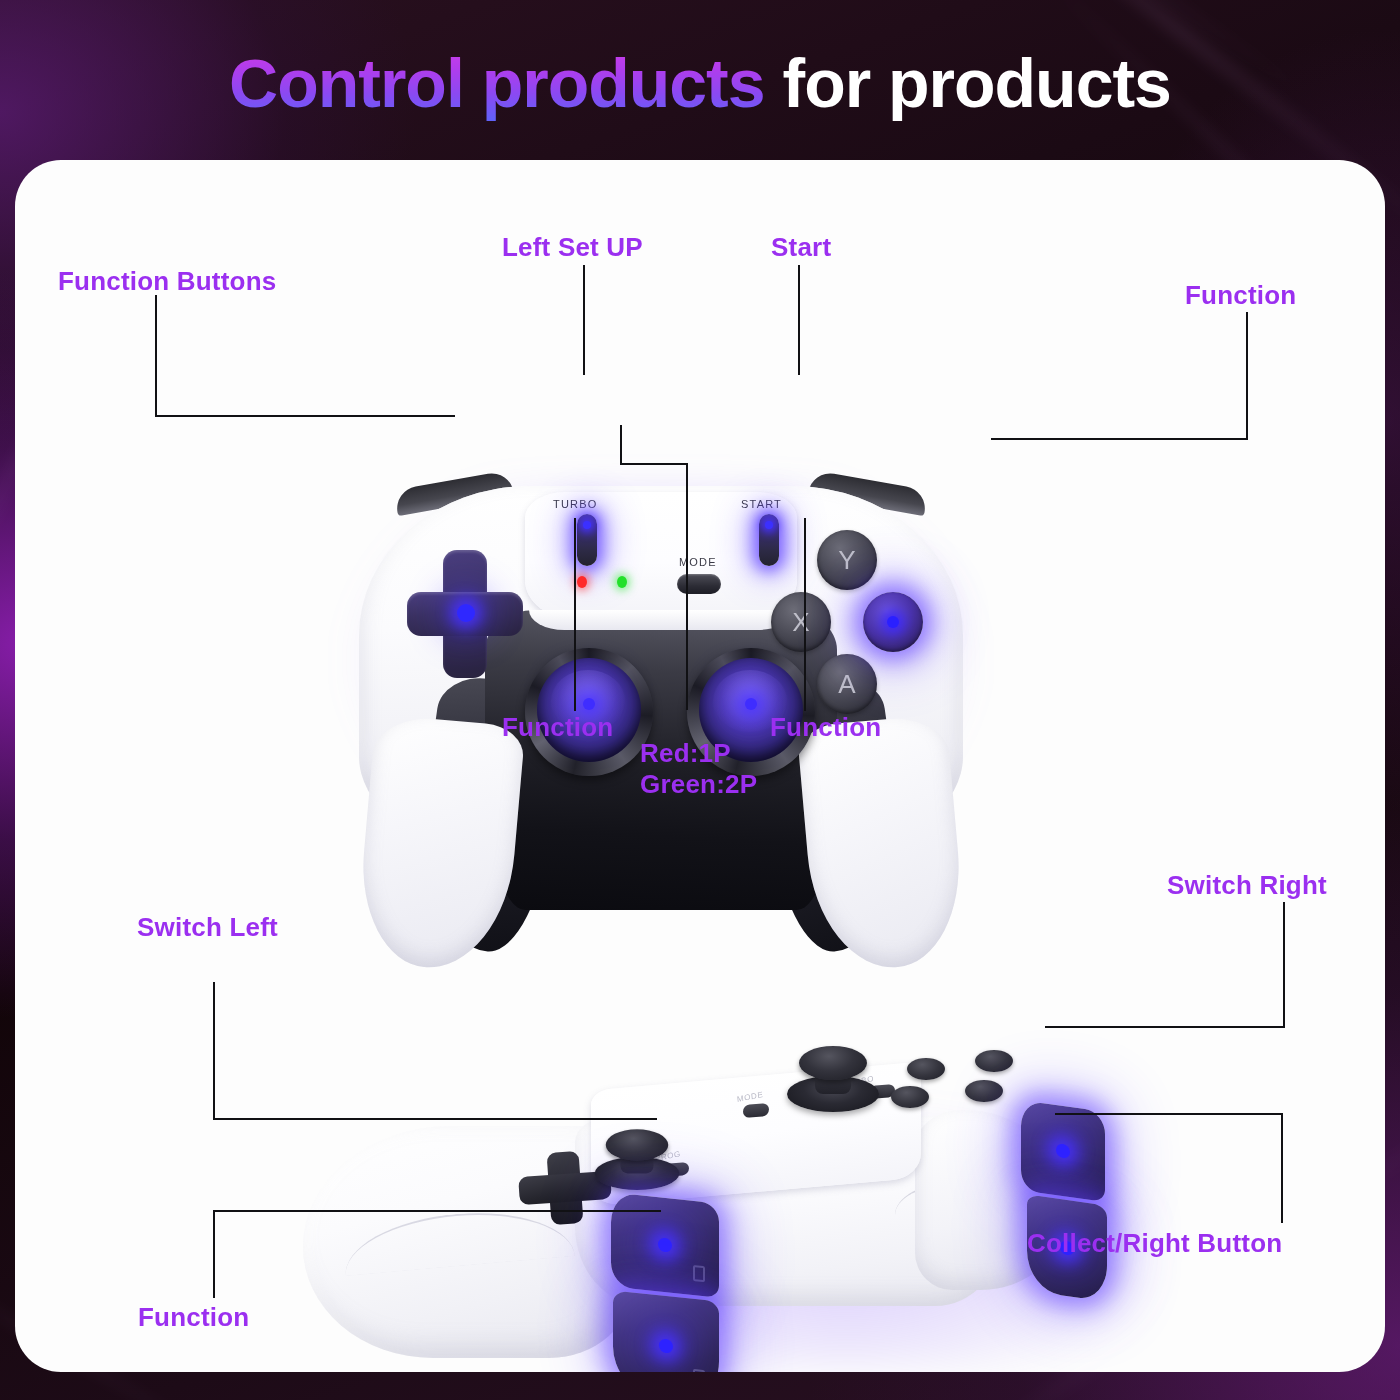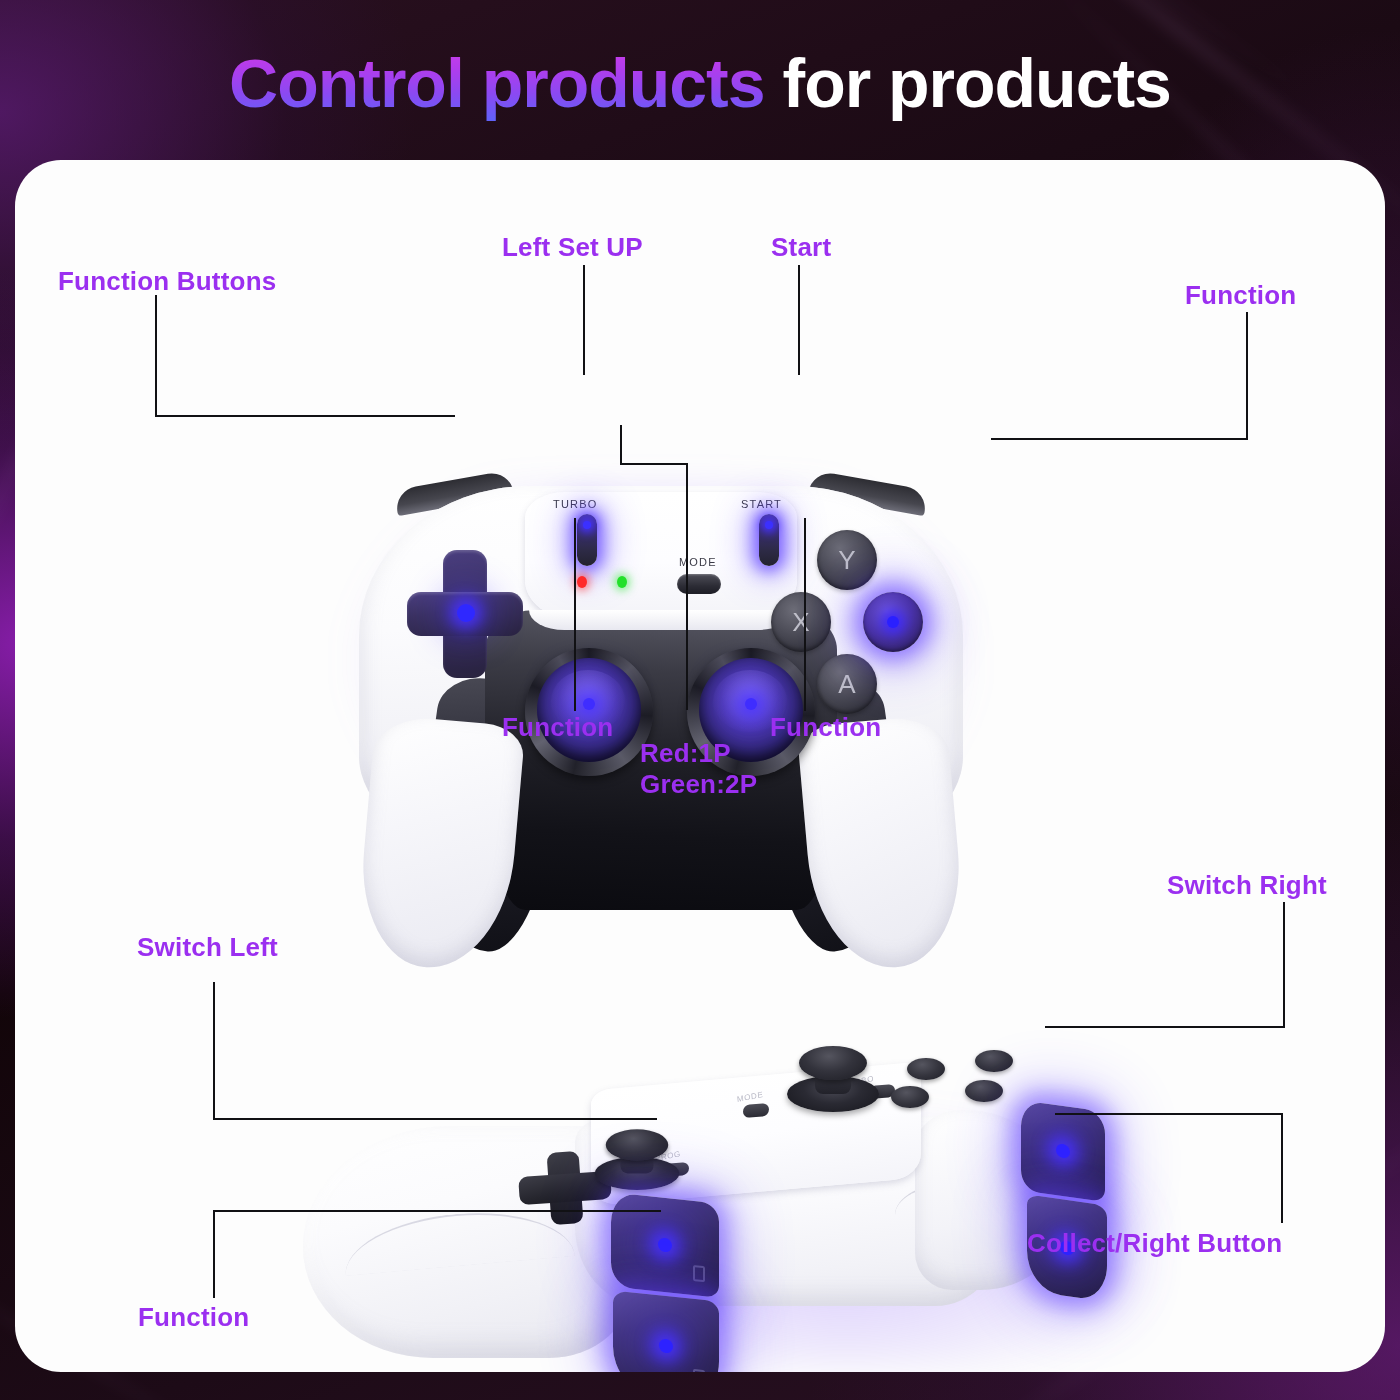--- a/index.html
+++ b/index.html
@@ -526,18 +526,18 @@
   <div class="lbl" style="left:487px; top:72px;">Left Set UP</div>
   <div class="lbl" style="left:756px; top:72px;">Start</div>
   <div class="lbl" style="left:1170px; top:120px;">Function</div>
   <div class="lbl" style="left:487px; top:552px;">Function</div>
   <div class="lbl" style="left:755px; top:552px;">Function</div>
   <div class="lbl two" style="left:625px; top:578px;">
     <div>Red:1P</div>
     <div>Green:2P</div>
   </div>
 
-  <div class="lbl" style="left:122px; top:772px;">Switch Left</div>
+  <div class="lbl" style="left:122px; top:752px;">Switch Left</div>
   <div class="lbl" style="left:1152px; top:710px;">Switch Right</div>
   <div class="lbl" style="left:123px; top:1142px;">Function</div>
   <div class="lbl" style="left:1012px; top:1068px;">Collect/Right Button</div>
 
 </div>
 
 </body></html>

